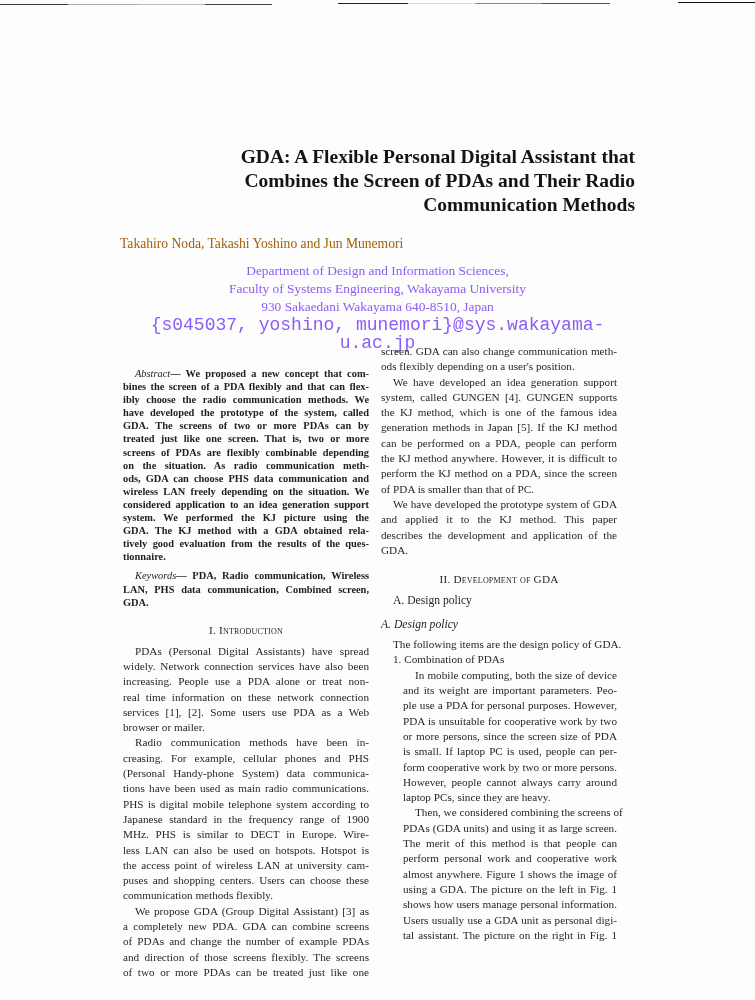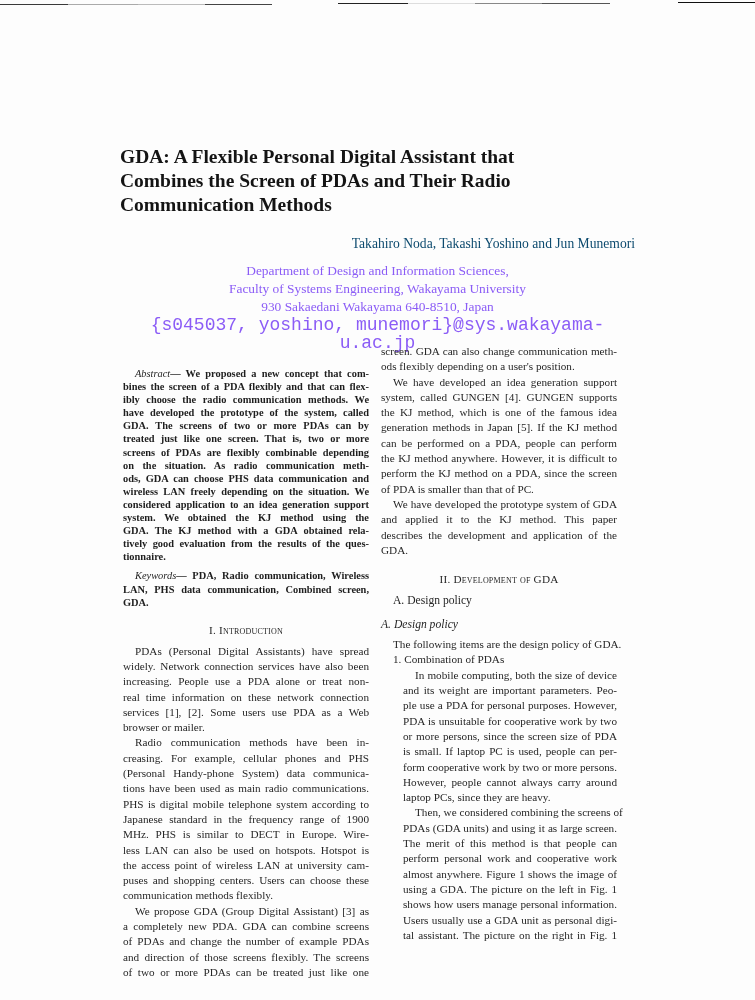--- a/index.html
+++ b/index.html
@@ -5,28 +5,28 @@
   html, body { margin: 0; padding: 0; }
   body {
     width: 755px; height: 1000px; background: #fdfdfd;
     position: relative; overflow: hidden;
     font-family: "DejaVu Serif", "Liberation Serif", serif;
     color: #1a1a1a;
   }
   .scan-line { position: absolute; height: 1px; }
   .title {
     position: absolute; left: 120px; width: 515px; top: 145px;
-    text-align: left; font-family: "Liberation Serif", serif;
+    text-align: right; font-family: "Liberation Serif", serif;
     font-weight: bold; font-size: 19.5px; line-height: 24px; color: #141414;
   }
   .title div { white-space: nowrap; }
   .authors {
     position: absolute; left: 120px; width: 515px; top: 236px;
-    text-align: right; font-family: "Liberation Serif", serif;
-    font-size: 13.6px; color: #0c4a6e;
+    text-align: left; font-family: "Liberation Serif", serif;
+    font-size: 13.6px; color: #a16207;
   }
   .affil {
     position: absolute; left: 120px; width: 515px; top: 262px;
     text-align: center; font-family: "Liberation Serif", serif;
     font-size: 13.4px; line-height: 18px; color: #8b5cf6;
   }
   .affil .mono { font-family: "Liberation Mono", monospace; font-size: 18px; }
   .col {
     position: absolute; top: 344px; width: 246px;
     font-family: "Liberation Serif", serif; font-size: 11.2px; line-height: 15.3px;
@@ -87,21 +87,21 @@
         <span class="line">bines the screen of a PDA flexibly and that can flex-</span>
         <span class="line">ibly choose the radio communication methods. We</span>
         <span class="line">have developed the prototype of the system, called</span>
         <span class="line">GDA. The screens of two or more PDAs can by</span>
         <span class="line">treated just like one screen. That is, two or more</span>
         <span class="line">screens of PDAs are flexibly combinable depending</span>
         <span class="line">on the situation. As radio communication meth-</span>
         <span class="line">ods, GDA can choose PHS data communication and</span>
         <span class="line">wireless LAN freely depending on the situation. We</span>
         <span class="line">considered application to an idea generation support</span>
-        <span class="line">system. We obtained the KJ method using the</span>
+        <span class="line">system. We performed the KJ picture using the</span>
         <span class="line">GDA. The KJ method with a GDA obtained rela-</span>
         <span class="line">tively good evaluation from the results of the ques-</span>
         <span class="line last">tionnaire.</span>
       </div>
     <div class="gap"></div>
     <span class="line indent"><span class="lead">Keywords</span><span>— PDA, Radio communication, Wireless</span></span>
     <span class="line">LAN, PHS data communication, Combined screen,</span>
     <span class="line last">GDA.</span>
   </div>
   <div class="section-head">I. Introduction</div>

